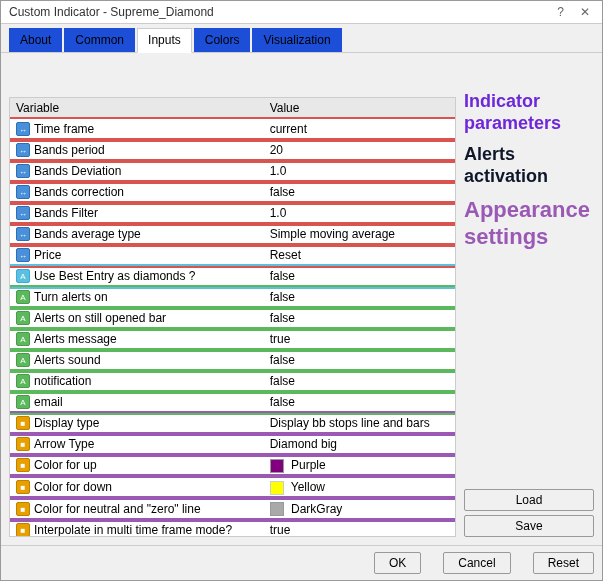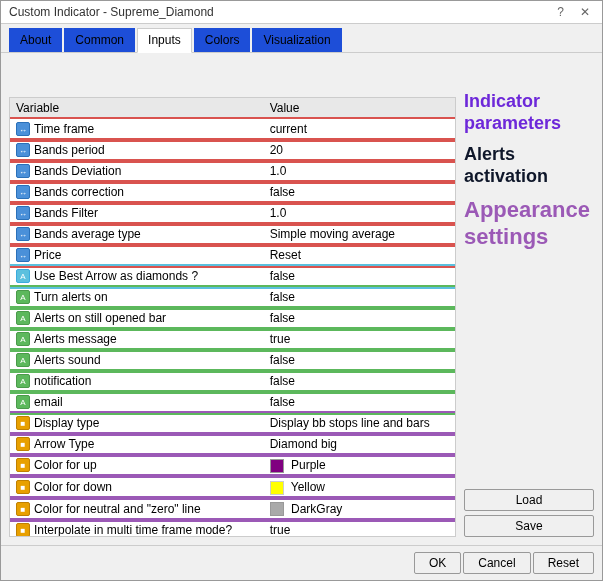--- a/index.html
+++ b/index.html
@@ -202,21 +202,21 @@
       font-size: 12px;
       background: #f0f0f0;
       border: 1px solid #999;
       cursor: pointer;
       border-radius: 2px;
     }
     .bottom-bar {
       display: flex;
       justify-content: flex-end;
       padding: 6px 8px;
-      gap: 2px;
+      gap: 22px;
       border-top: 1px solid #ccc;
       background: #f0f0f0;
     }
     .td-var {
       display: flex;
       align-items: center;
     }
   </style>
 </head>
 <body>
@@ -312,21 +312,21 @@
                 <span>Price</span>
               </div>
             </td>
             <td>Reset</td>
           </tr>
 
           <tr class="section-mode">
             <td>
               <div class="td-var">
                 <span class="icon-alert row-icon" style="background:#5bc0de;border-color:#3aabde;">A</span>
-                <span>Use Best Arrow as diamonds ?</span>
+                <span>Use Best Entry as diamonds ?</span>
               </div>
             </td>
             <td>false</td>
           </tr>
 
           <tr class="section-alerts">
             <td>
               <div class="td-var">
                 <span class="icon-alert row-icon">A</span>
                 <span>Turn alerts on</span>

